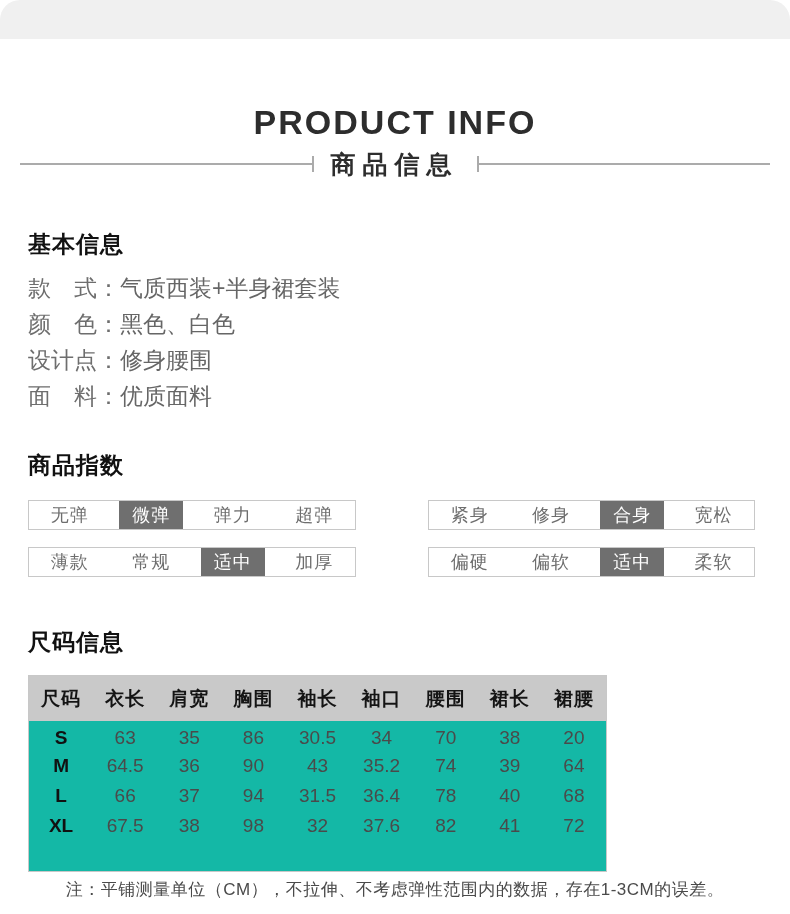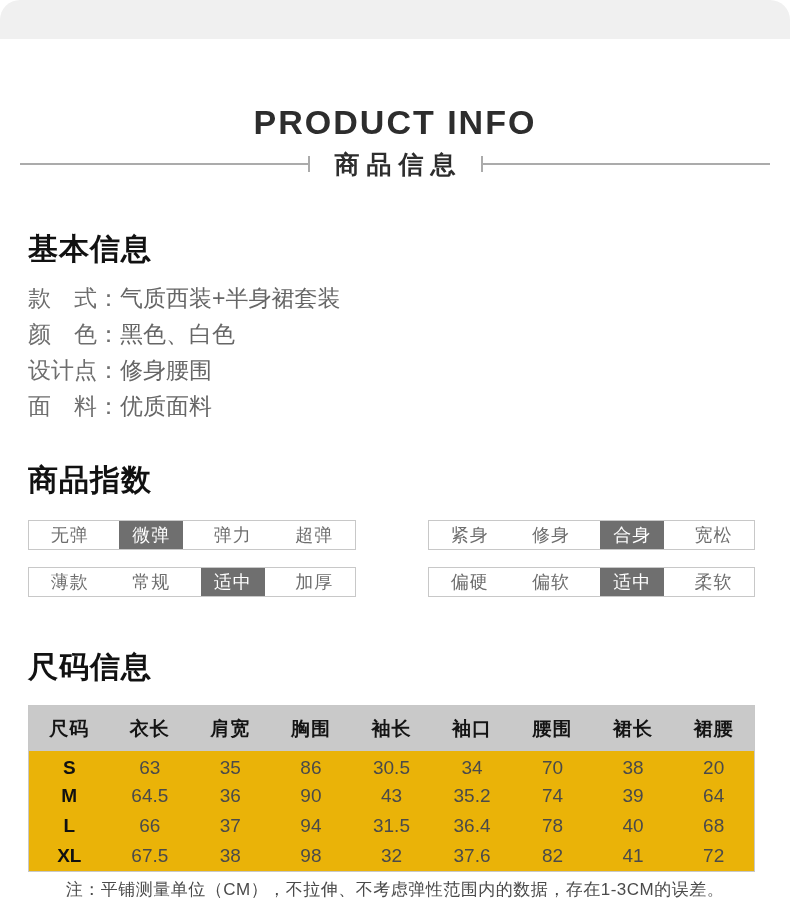--- a/index.html
+++ b/index.html
@@ -22,26 +22,26 @@
   }
   .sub-line { flex:1; height:2px; background:#ababab; position:relative; }
   .sub-line.left::after,
   .sub-line.right::before {
     content:""; position:absolute; top:-7px; width:2px; height:16px; background:#ababab;
   }
   .sub-line.left::after { right:0; }
   .sub-line.right::before { left:0; }
   .subtitle {
     font-size:25px; font-weight:bold; letter-spacing:7px;
-    color:#2d2d2d; padding:0 18px 0 25px; white-space:nowrap;
+    color:#2d2d2d; padding:0 18px 0 17px; white-space:nowrap;
   }
 
   
   .section { padding:0 32px 0 28px; }
-  .sec-heading { font-size:30px; font-weight:bold; color:#111111; letter-spacing:1px; }
+  .sec-heading { font-size:23px; font-weight:bold; color:#111111; letter-spacing:1px; }
 
   
   .basic { margin-top:50px; }
   .info-rows { margin-top:10px; }
   .info-row { font-size:23px; line-height:36px; color:#6e6e6e; }
   .info-row .lbl { color:#6e6e6e; }
   .info-row .val { color:#666666; }
 
   
   .index { margin-top:36px; }
@@ -58,22 +58,22 @@
     font-size:18px; color:#6e6e6e; letter-spacing:1px;
     display:flex; align-items:center; height:28px;
   }
   .opt.sel span {
     background:#6f6f6f; color:#ffffff; padding:0 13px;
   }
 
   
   .sizes { margin-top:50px; }
   .size-table-box {
-    margin-top:17px; width:727px; border:1px solid #c8c8c8;
-    background:#eab308; 
+    margin-top:17px; width:579px; border:1px solid #c8c8c8;
+    background:#14b8a6; padding-bottom:30px;
   }
   table.size-table { width:100%; border-collapse:collapse; table-layout:fixed; }
   table.size-table th {
     background:#c9c9c9; height:45px; font-size:19px; font-weight:bold;
     color:#141414; text-align:center; letter-spacing:1px;
   }
   table.size-table td {
     height:30px; font-size:19px; text-align:center;
     color:#4a4a4a; vertical-align:middle;
   }

